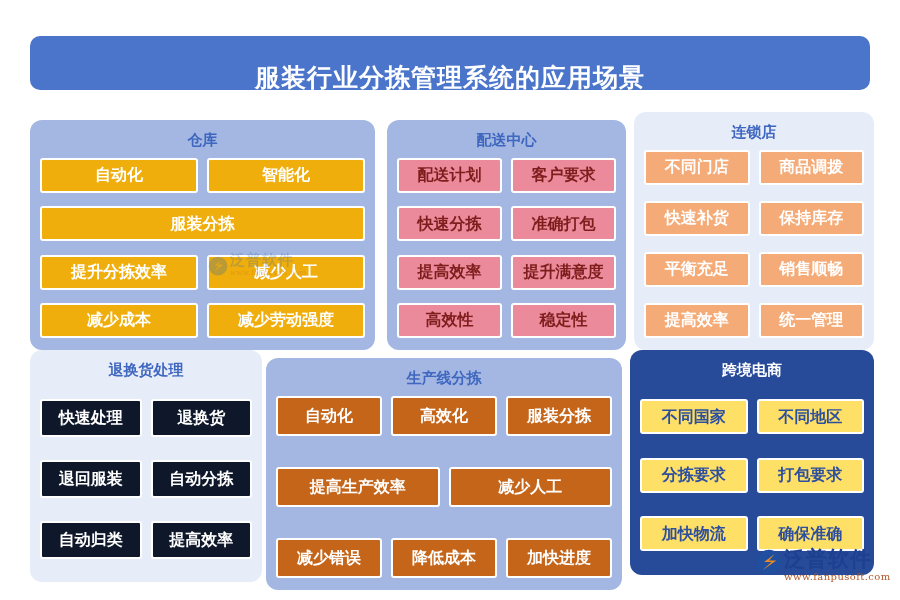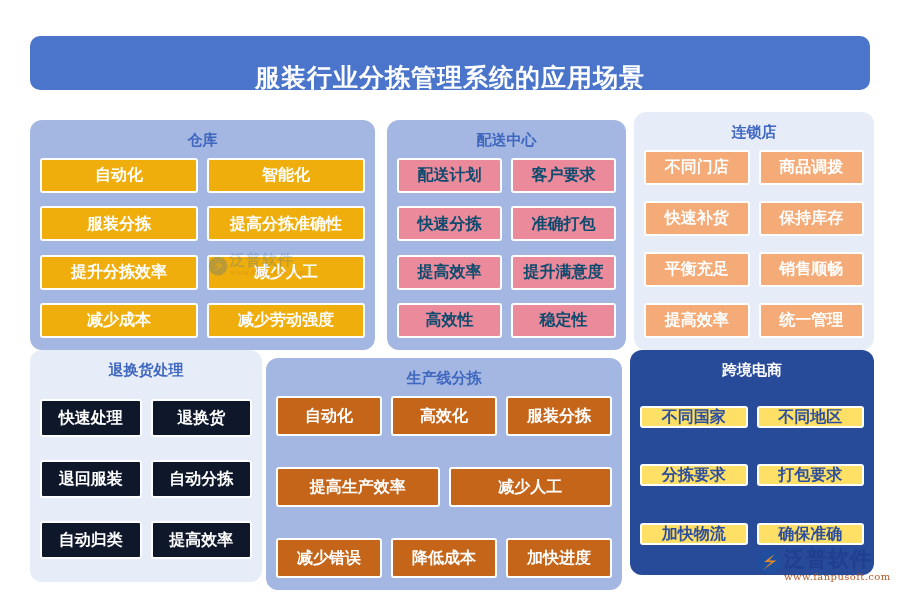--- a/index.html
+++ b/index.html
@@ -92,40 +92,40 @@
   .surf-mid   { background: #a3b7e2; margin-top: 8px; }
   .surf-light { background: #e7ecf9; }
   .surf-navy  { background: #274a99; }
 
   
   .title-dark  { color: #3f67bf; }
   .title-white { color: #ffffff; }
 
   
   .chip-gold   { background: #efae0b; color: #ffffff; }
-  .chip-pink   { background: #eb8a9b; color: #0c4a6e; }
+  .chip-pink   { background: #eb8a9b; color: #7f1d1d; }
   .chip-peach  { background: #f5ab77; color: #ffffff; }
   .chip-mint   { background: #0f172a; color: #ffffff; }
   .chip-brown  { background: #c4651a; color: #ffffff; }
   .chip-yellow { background: #ffe066; color: #2d4f9e; }
 
   
   #panel-warehouse     { left: 30px;  top: 112px; width: 345px; height: 230px; }
   #panel-distribution  { left: 387px; top: 112px; width: 239px; height: 230px; }
   #panel-chainstore    { left: 634px; top: 112px; width: 240px; height: 238px; }
   #panel-returns       { left: 30px;  top: 350px; width: 232px; height: 232px; }
   #panel-production    { left: 266px; top: 350px; width: 356px; height: 232px; }
   #panel-crossborder   { left: 630px; top: 350px; width: 244px; height: 225px; }
 
   #panel-warehouse    .chip { height: 35px; }
   #panel-distribution .chip { height: 35px; }
   #panel-chainstore   .chip { height: 35px; }
   #panel-returns      .chip { height: 38px; }
   #panel-production   .chip { height: 40px; }
-  #panel-crossborder  .chip { height: 22px; }
+  #panel-crossborder  .chip { height: 35px; }
 
   #panel-returns .panel-body,
   #panel-crossborder .panel-body { justify-content: space-around; }
 
   
   .logo {
     position: absolute;
     left: 756px;
     top: 548px;
     width: 140px;
@@ -187,21 +187,20 @@
 
   <div class="panel surf-mid" id="panel-warehouse">
     <div class="panel-title title-dark">仓库</div>
     <div class="panel-body">
       <div class="row">
         <div class="chip chip-gold">自动化</div>
         <div class="chip chip-gold">智能化</div>
       </div>
       <div class="row">
         <div class="chip chip-gold">服装分拣</div>
-        <div class="chip chip-gold">提高分拣准确性</div>
       </div>
       <div class="row">
         <div class="chip chip-gold">提升分拣效率</div>
         <div class="chip chip-gold">减少人工</div>
       </div>
       <div class="row">
         <div class="chip chip-gold">减少成本</div>
         <div class="chip chip-gold">减少劳动强度</div>
       </div>
     </div>

